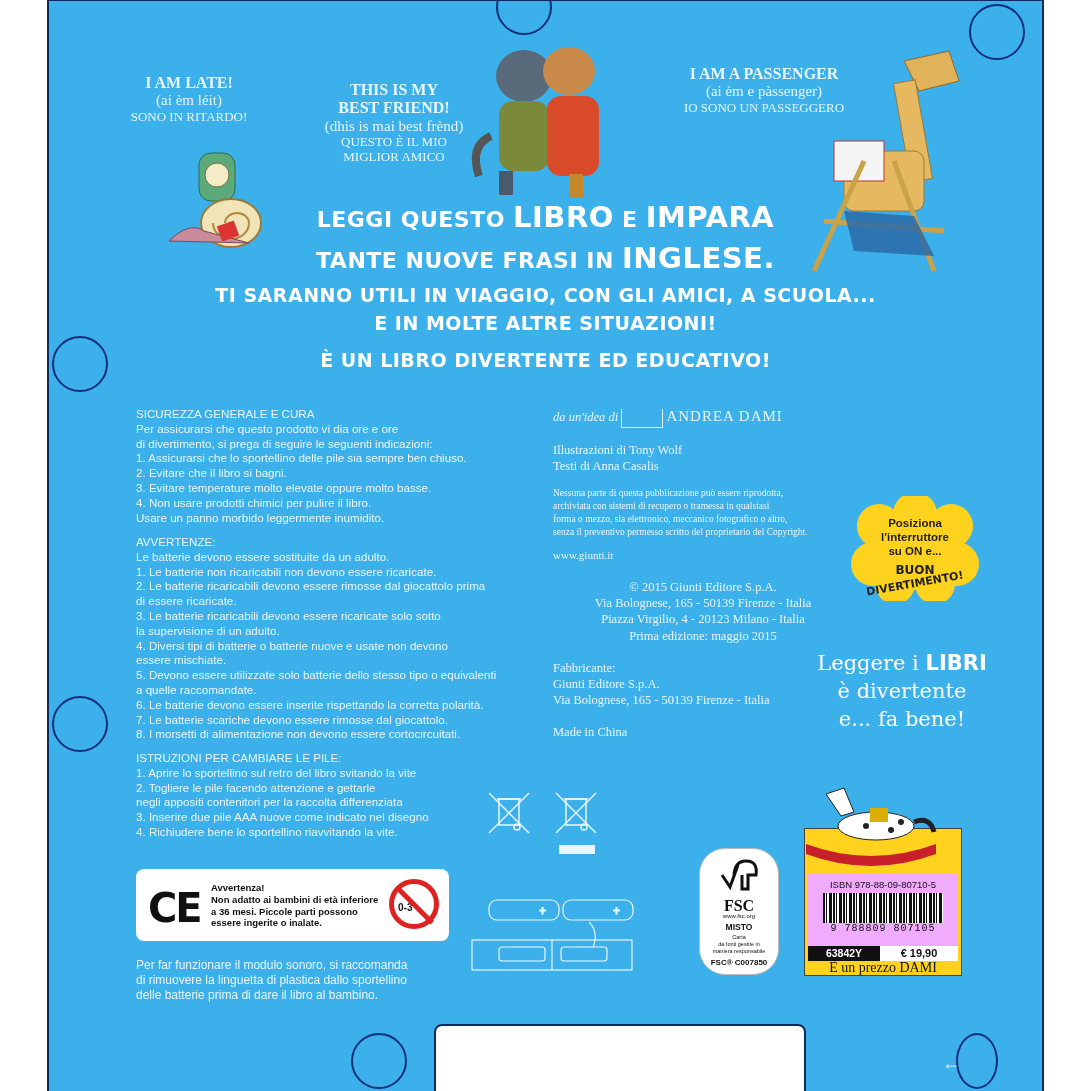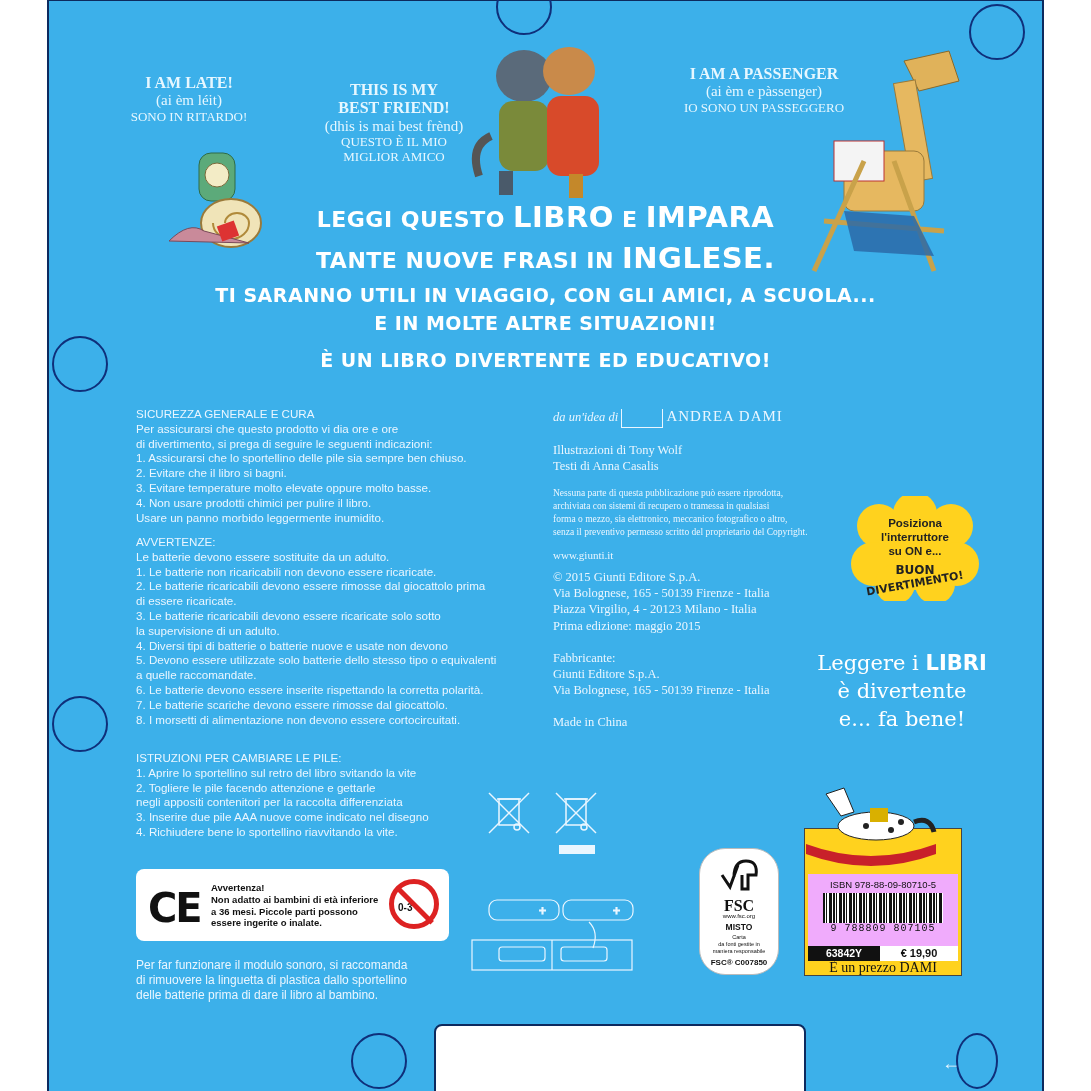--- a/index.html
+++ b/index.html
@@ -113,20 +113,21 @@
 
   <div class="left-text" style="left:87px;top:534px;">
     <div>AVVERTENZE:</div>
     <div>Le batterie devono essere sostituite da un adulto.</div>
     <div>1. Le batterie non ricaricabili non devono essere ricaricate.</div>
     <div>2. Le batterie ricaricabili devono essere rimosse dal giocattolo prima</div>
     <div>di essere ricaricate.</div>
     <div>3. Le batterie ricaricabili devono essere ricaricate solo sotto</div>
     <div>la supervisione di un adulto.</div>
     <div>4. Diversi tipi di batterie o batterie nuove e usate non devono</div>
+    <div>essere mischiate.</div>
     <div>5. Devono essere utilizzate solo batterie dello stesso tipo o equivalenti</div>
     <div>a quelle raccomandate.</div>
     <div>6. Le batterie devono essere inserite rispettando la corretta polarità.</div>
     <div>7. Le batterie scariche devono essere rimosse dal giocattolo.</div>
     <div>8. I morsetti di alimentazione non devono essere cortocircuitati.</div>
   </div>
 
   <div class="left-text" style="left:87px;top:750px;">
     <div>ISTRUZIONI PER CAMBIARE LE PILE:</div>
     <div>1. Aprire lo sportellino sul retro del libro svitando la vite</div>
@@ -200,21 +201,21 @@
       <div>Illustrazioni di Tony Wolf</div>
       <div>Testi di Anna Casalis</div>
     </div>
     <div style="font-size:9.5px;line-height:13px;margin-top:13px;white-space:nowrap;">
       <div>Nessuna parte di questa pubblicazione può essere riprodotta,</div>
       <div>archiviata con sistemi di recupero o tramessa in qualsiasi</div>
       <div>forma o mezzo, sia elettronico, meccanico fotografico o altro,</div>
       <div>senza il preventivo permesso scritto del proprietario del Copyright.</div>
     </div>
     <div style="font-size:11px;margin-top:10px;">www.giunti.it</div>
-    <div style="font-size:12.5px;line-height:16.3px;margin-top:8px;white-space:nowrap;">
+    <div style="font-size:12.5px;line-height:16.3px;margin-top:18px;white-space:nowrap;text-align:center;">
       <div>© 2015 Giunti Editore S.p.A.</div>
       <div>Via Bolognese, 165 - 50139 Firenze - Italia</div>
       <div>Piazza Virgilio, 4  - 20123 Milano - Italia</div>
       <div>Prima edizione: maggio 2015</div>
     </div>
     <div style="font-size:12.5px;line-height:16.3px;margin-top:16px;white-space:nowrap;">
       <div>Fabbricante:</div>
       <div>Giunti Editore S.p.A.</div>
       <div>Via Bolognese, 165 - 50139 Firenze - Italia</div>
     </div>

